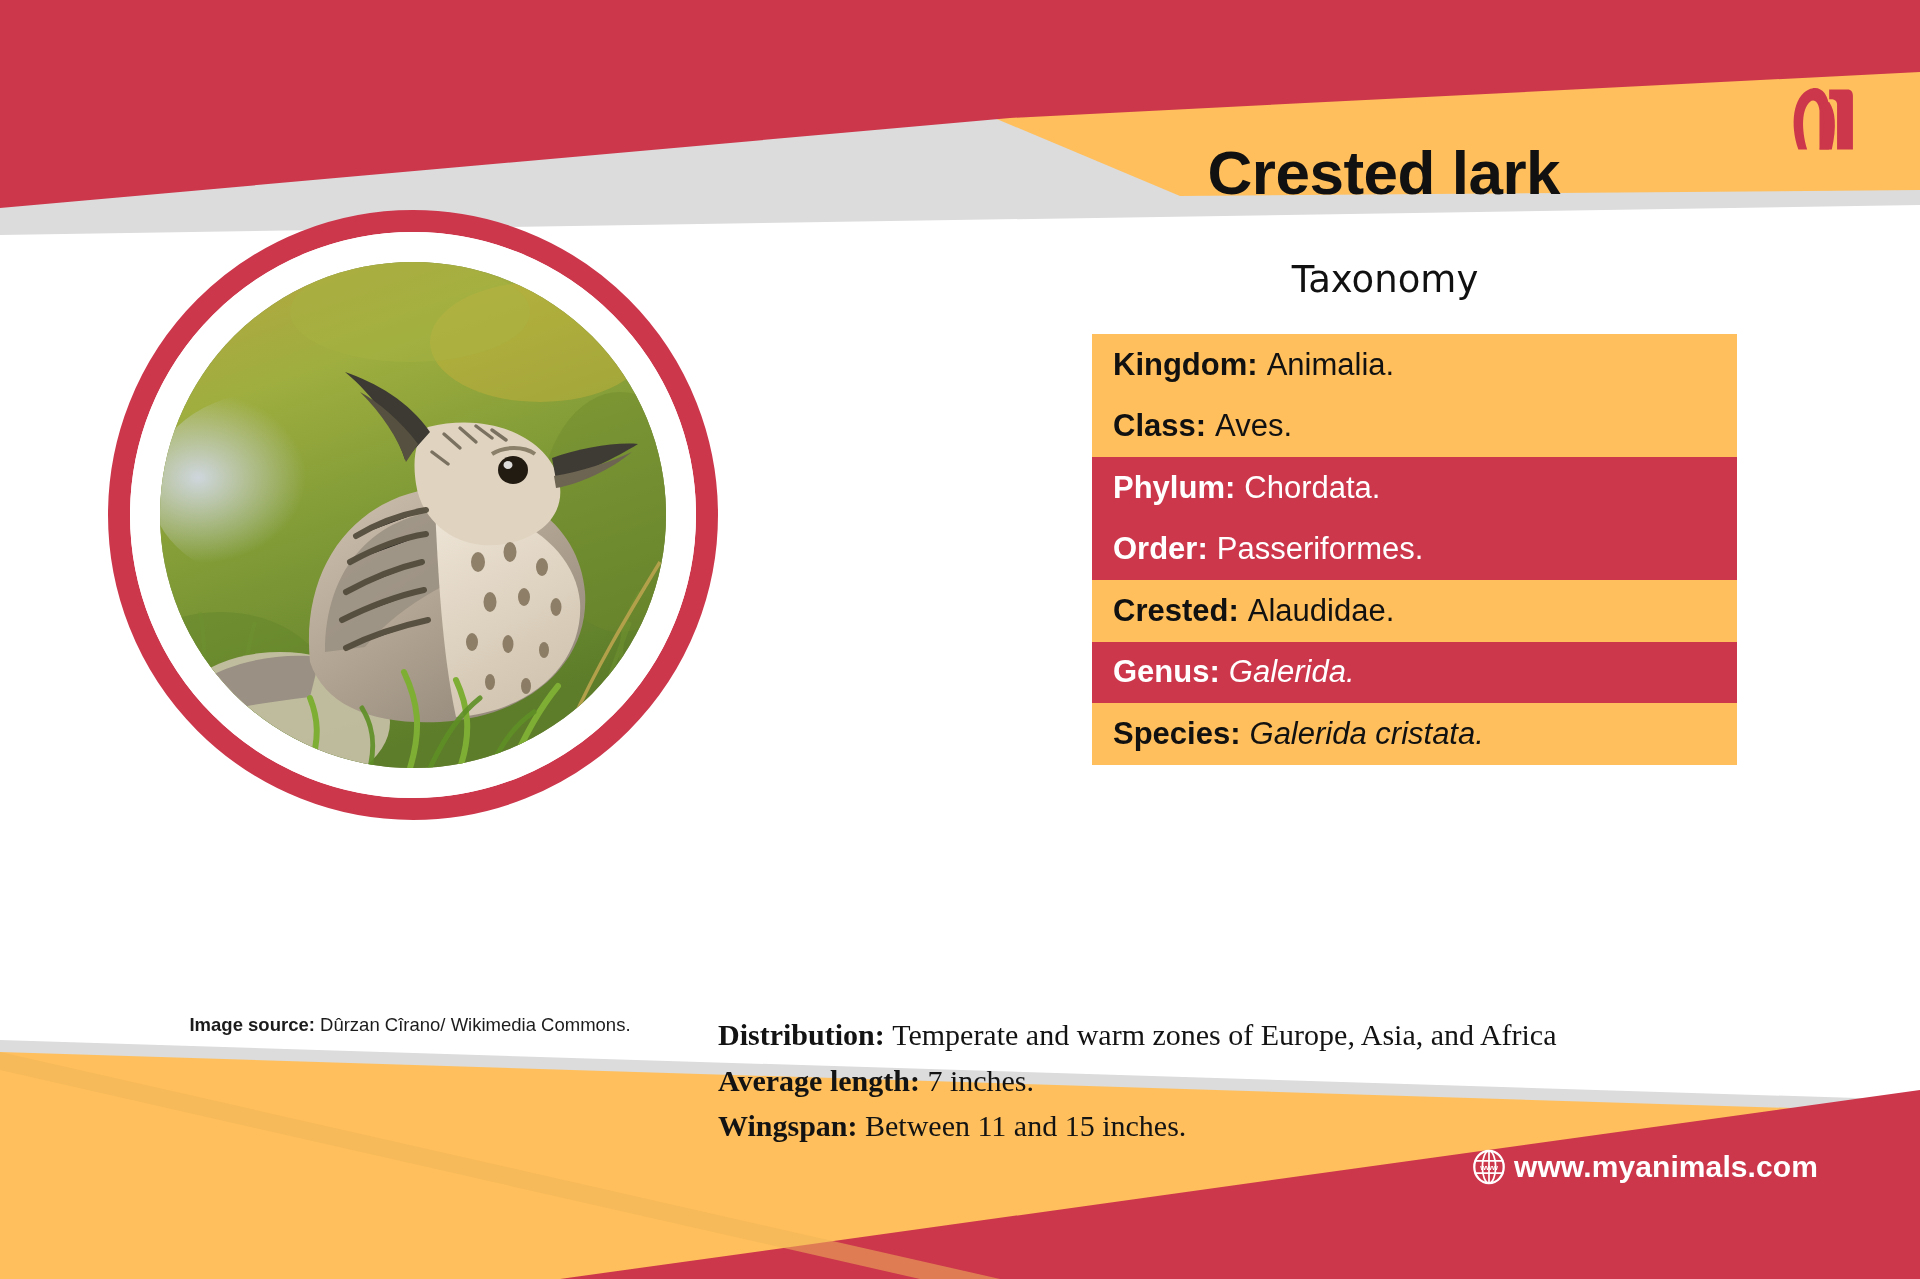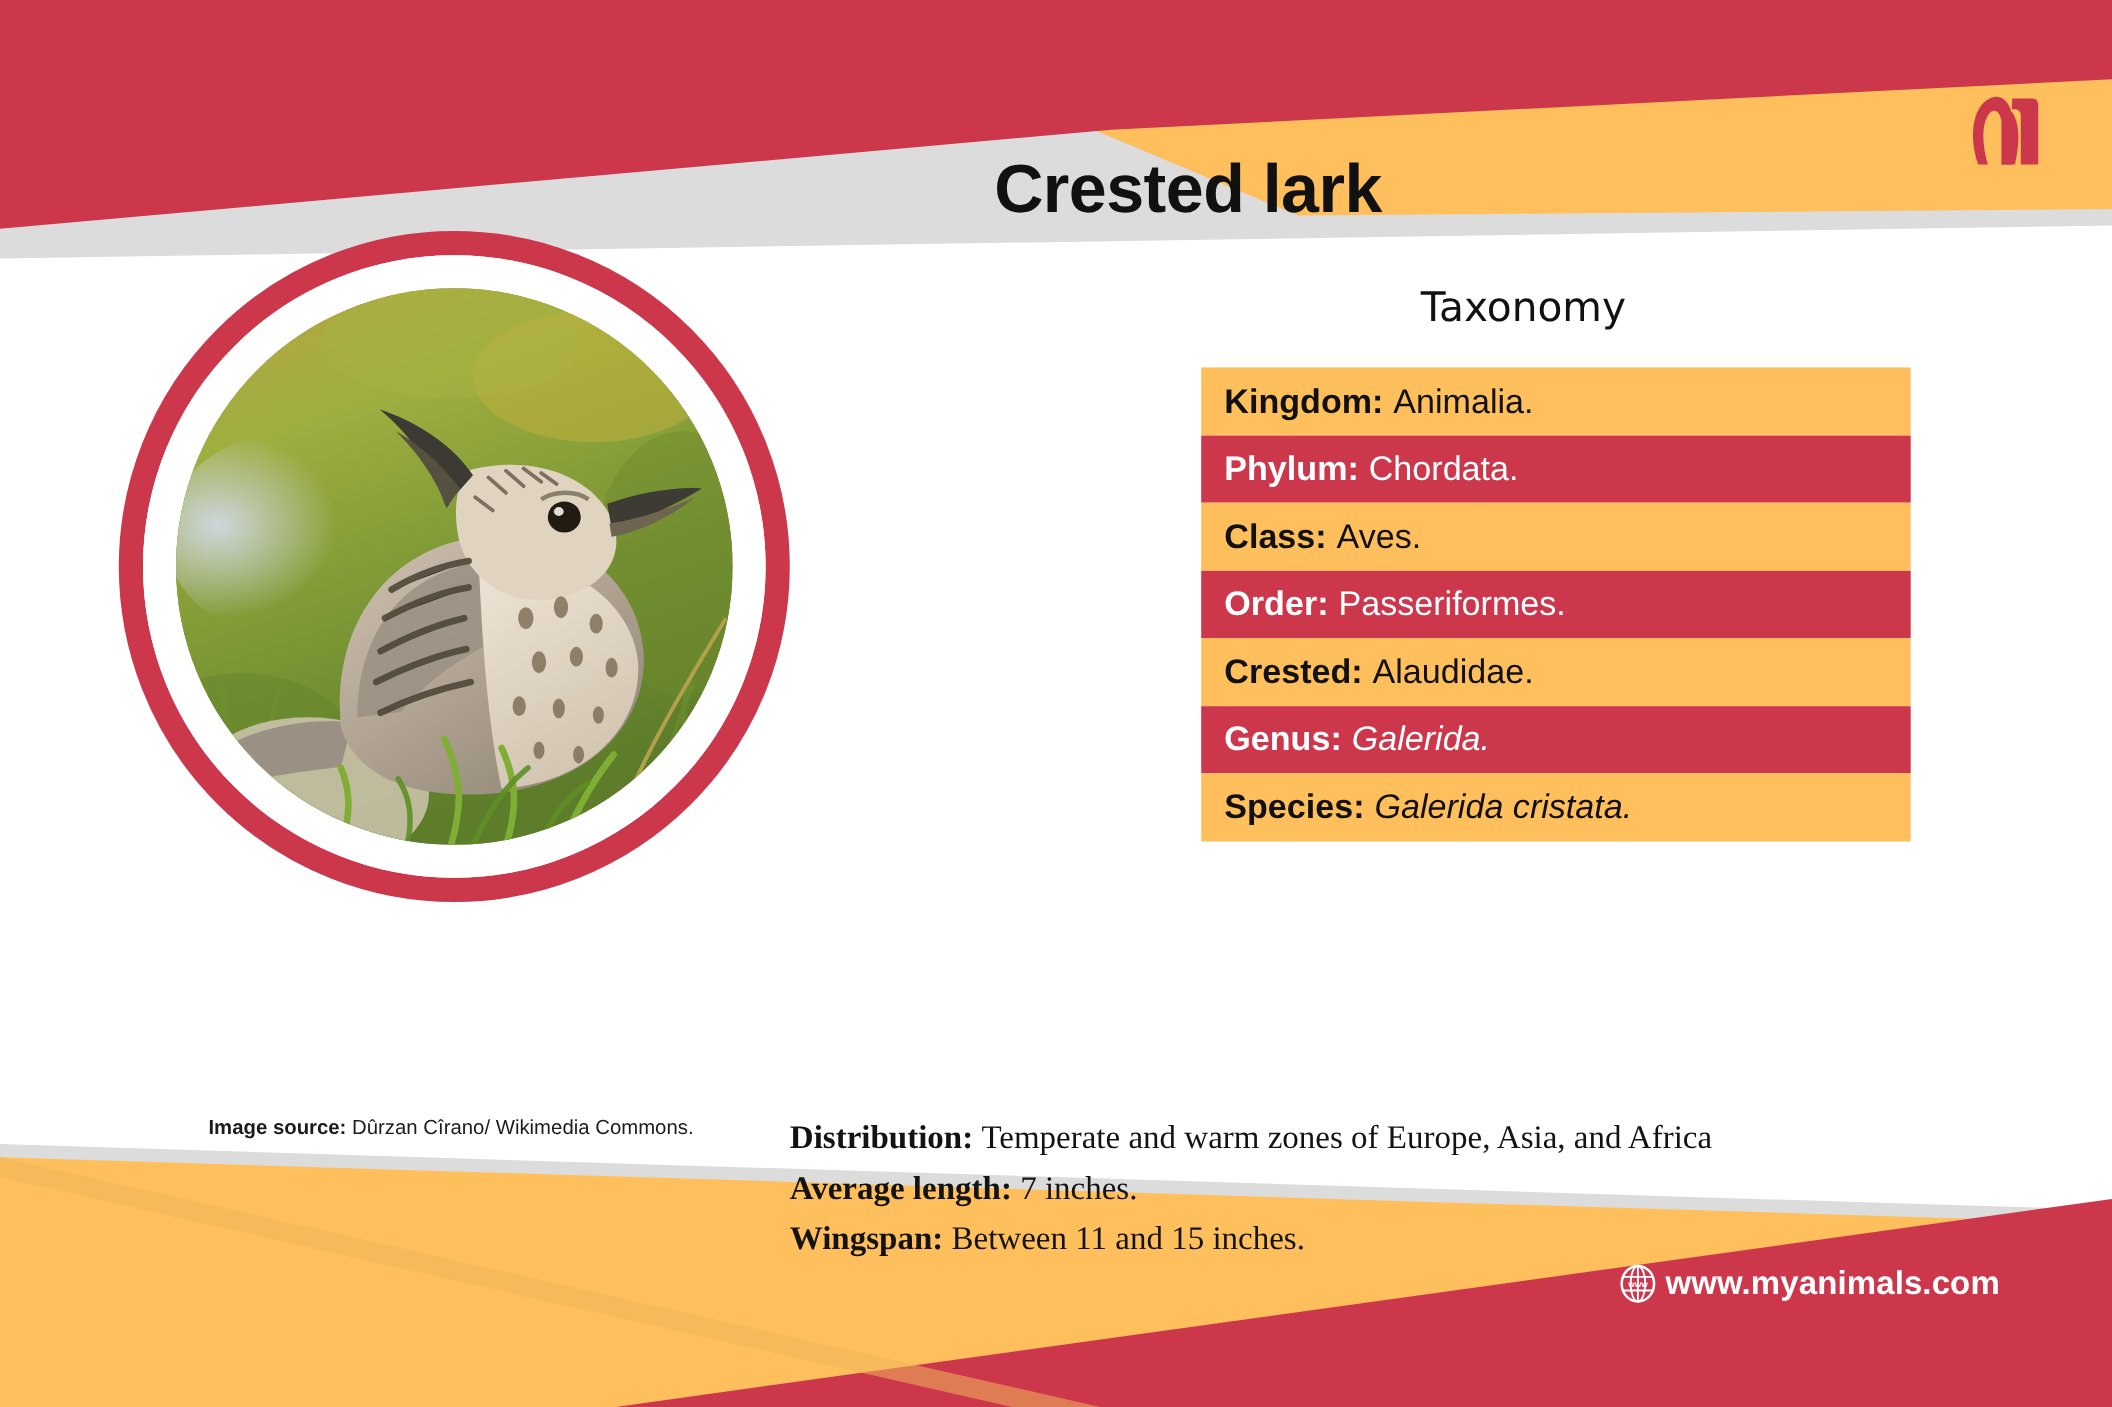--- a/index.html
+++ b/index.html
@@ -23,21 +23,21 @@
     width: 1920px;
     height: 1279px;
   }
 
   
   .title {
     position: absolute;
     left: 600px;
     top: 140px;
     width: 960px;
-    text-align: center;
+    text-align: right;
     font-family: "Liberation Sans", sans-serif;
     font-weight: 700;
     font-size: 62px;
     letter-spacing: -0.5px;
     color: #111111;
     line-height: 1.05;
   }
 
   
   .photo-wrap {
@@ -327,27 +327,27 @@
     <span>Dûrzan Cîrano/ Wikimedia Commons.</span>
   </div>
 
   <div class="taxonomy-heading">Taxonomy</div>
 
   <div class="taxonomy-table" id="taxonomy-table">
       <div class="tax-row odd">
         <span class="k">Kingdom:</span>
         <span class="v">Animalia.</span>
       </div>
+      <div class="tax-row odd">
+        <span class="k">Class:</span>
+        <span class="v">Aves.</span>
+      </div>
       <div class="tax-row even">
         <span class="k">Phylum:</span>
         <span class="v">Chordata.</span>
-      </div>
-      <div class="tax-row odd">
-        <span class="k">Class:</span>
-        <span class="v">Aves.</span>
       </div>
       <div class="tax-row even">
         <span class="k">Order:</span>
         <span class="v">Passeriformes.</span>
       </div>
       <div class="tax-row odd">
         <span class="k">Crested:</span>
         <span class="v">Alaudidae.</span>
       </div>
       <div class="tax-row even">

